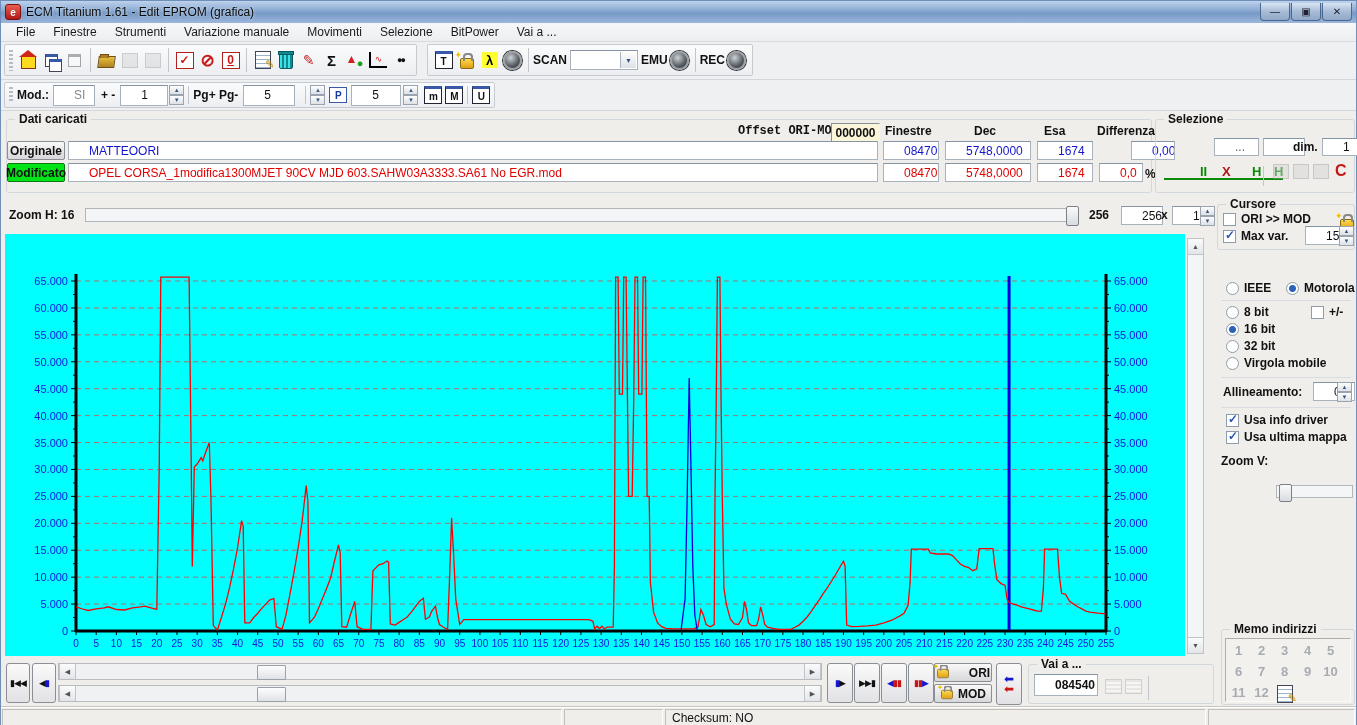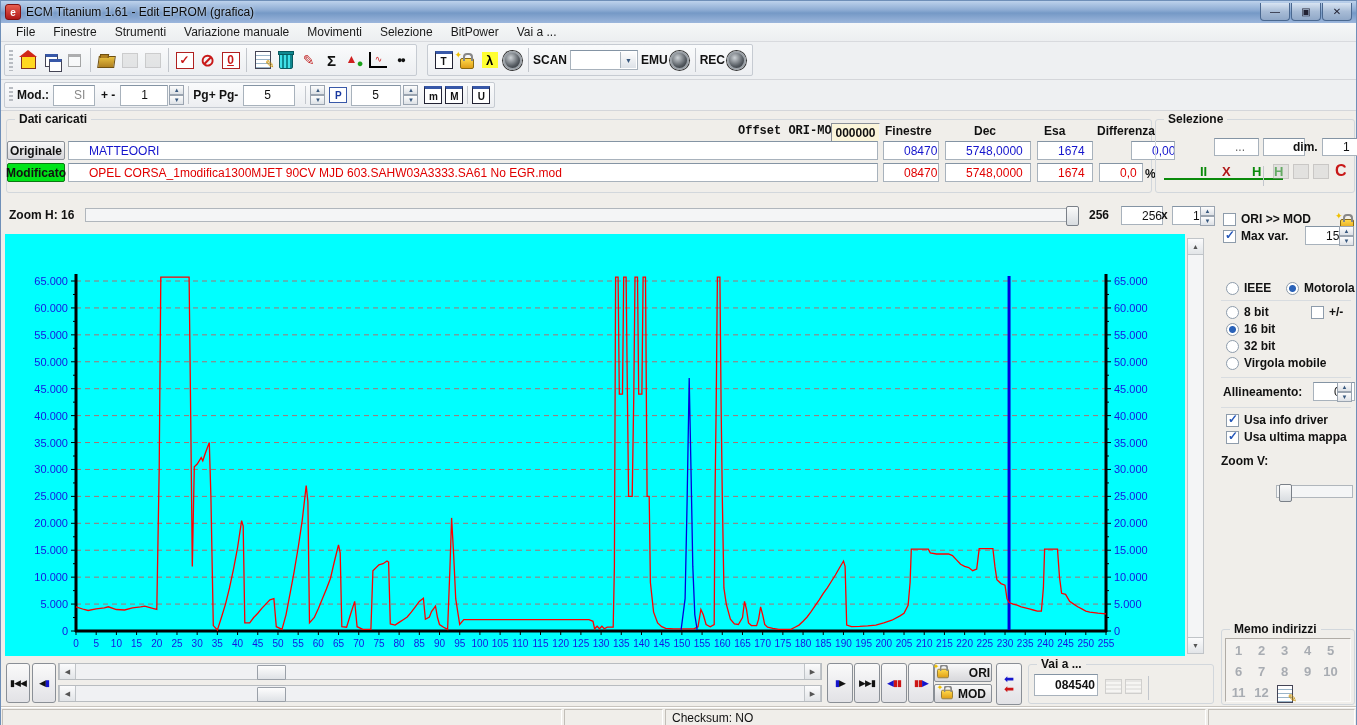--- a/index.html
+++ b/index.html
@@ -483,20 +483,23 @@
         <line x1="1004.0588235294117" y1="42" x2="1004.0588235294117" y2="396" stroke="#0000dd" stroke-width="3"></line>
         <polyline points="71.0,372.8 79.1,375.5 83.1,376.5 91.2,374.9 99.3,373.8 103.3,372.8 111.4,375.5 119.5,376.0 127.5,373.8 135.6,372.8 139.7,372.2 147.7,374.4 151.8,375.5 154.2,235.5 155.8,43.2 184.1,43.2 185.7,181.6 187.3,332.4 189.3,232.8 192.2,230.1 196.2,223.6 197.8,226.8 200.3,219.3 204.3,208.5 205.9,262.4 208.3,391.6 212.4,395.9 216.4,383.5 220.5,370.1 224.5,353.9 228.5,335.1 232.6,313.5 236.6,286.6 238.2,292.0 239.8,388.9 244.7,388.9 248.7,383.5 252.8,379.2 256.8,374.4 260.8,370.1 264.9,365.8 268.9,364.7 271.3,392.7 277.0,395.4 281.0,380.8 285.1,359.3 289.1,337.8 293.2,313.5 297.2,286.6 301.2,251.6 302.9,267.8 304.5,388.9 309.3,383.5 313.4,374.4 317.4,364.7 321.4,355.0 325.5,344.2 329.5,327.0 333.5,310.8 335.2,318.9 336.8,392.7 341.6,393.2 345.7,379.8 349.7,367.4 352.1,392.7 357.8,395.4 365.9,395.4 367.9,336.7 373.9,330.8 378.0,329.7 382.0,327.0 383.6,328.1 385.3,390.0 390.1,391.1 394.1,388.4 398.2,385.7 402.2,383.0 406.3,378.2 410.3,372.8 414.3,367.4 418.4,364.2 420.4,385.2 424.4,383.0 426.5,377.6 430.5,372.2 432.5,383.5 434.5,390.5 438.6,393.2 442.6,395.4 445.0,332.4 446.6,283.9 448.7,321.6 450.7,364.7 454.7,390.5 458.8,385.7 584.0,385.7 588.0,387.3 589.6,394.8 592.1,392.2 594.5,394.8 596.9,392.2 599.3,394.8 602.2,393.2 608.2,393.2 609.4,332.4 610.6,43.2 613.1,43.2 614.3,160.1 617.5,160.1 618.7,43.2 621.1,43.2 622.4,160.1 623.6,262.4 627.2,262.4 628.8,160.1 630.0,43.2 632.5,43.2 633.7,160.1 636.9,160.1 638.1,43.2 640.5,43.2 642.1,262.4 644.2,262.4 645.4,348.5 648.6,378.2 652.6,388.9 656.7,392.7 660.7,394.3 668.8,394.8 680.9,394.8 689.0,394.8 693.0,392.7 695.9,375.5 698.3,380.8 701.1,390.5 705.2,392.7 709.2,390.5 710.0,262.4 711.2,170.8 712.4,43.2 714.9,43.2 716.1,170.8 717.3,262.4 718.9,353.9 721.3,370.1 725.4,385.2 729.4,390.0 733.4,390.5 737.5,383.5 739.5,367.4 741.5,375.5 743.5,388.9 746.4,391.6 751.6,391.6 753.6,385.2 755.6,372.8 757.7,380.8 759.7,390.5 762.5,393.2 767.8,394.3 773.8,395.4 785.9,395.4 790.0,393.2 794.0,391.1 798.1,387.3 802.1,383.0 806.1,377.6 810.2,371.7 814.2,365.8 818.3,359.3 822.3,353.9 826.3,347.5 830.4,341.0 834.4,334.0 838.5,327.0 840.1,332.4 841.7,391.1 846.5,392.7 854.6,392.4 862.7,391.9 870.8,391.1 878.8,388.9 886.9,386.2 895.0,381.9 899.0,379.2 903.1,371.2 905.1,348.5 906.3,315.2 923.3,315.2 925.3,318.9 931.4,320.0 943.5,320.0 947.5,321.6 951.5,325.9 955.6,330.2 959.6,332.4 963.7,333.5 967.7,336.7 971.7,335.1 974.2,314.6 987.9,314.6 989.9,332.4 991.9,345.8 996.0,349.6 1000.0,351.2 1002.0,364.7 1004.1,368.5 1008.1,370.1 1012.1,371.2 1016.2,372.8 1020.2,373.8 1024.3,374.9 1028.3,376.0 1032.3,377.1 1036.4,377.1 1038.4,353.9 1039.6,315.2 1052.5,315.2 1054.5,343.2 1056.6,359.3 1060.6,360.4 1064.6,367.4 1068.7,370.1 1072.7,372.8 1076.8,374.9 1080.8,377.1 1084.8,378.2 1088.9,378.7 1092.9,379.2 1101.0,379.8" fill="none" stroke="#ff0000" stroke-width="1.3"></polyline>
         <polyline points="676.1,395.9 680.1,364.7 682.1,267.8 684.2,143.9 686.2,246.2 687.8,332.4 689.8,380.8 692.2,395.9" fill="none" stroke="#0000dd" stroke-width="1.3"></polyline>
       </svg></div>
 
   <div class="abs" style="left:1186px;top:237px;width:17px;height:416px;background:#f4f5f6;border:1px solid #c0c4c8;box-sizing:border-box;">
     <div class="sarrow" style="width:100%;height:15px;border:none;border-bottom:1px solid #c0c4c8;">▲</div>
     <div class="sarrow" style="width:100%;height:15px;border:none;border-top:1px solid #c0c4c8;position:absolute;bottom:0;">▼</div>
   </div>
 
+  <div class="grp" style="left:1216px;top:203px;width:138px;height:46px;">
+    <span class="legend">Cursore</span>
+  </div>
   <div class="abs lockb spark" style="left:1339px;top:198px;"></div>
   <div class="abs flex" style="left:1222px;top:211px;">
     <span class="chk"></span>
     <span class="ctl-label">ORI &gt;&gt; MOD</span>
   </div>
   <div class="abs flex" style="left:1222px;top:228px;">
     <span class="chk on"></span>
     <span class="ctl-label">Max var.</span>
   </div>
   <div class="abs field" style="left:1304px;top:225px;width:32px;height:19px;">15</div>

